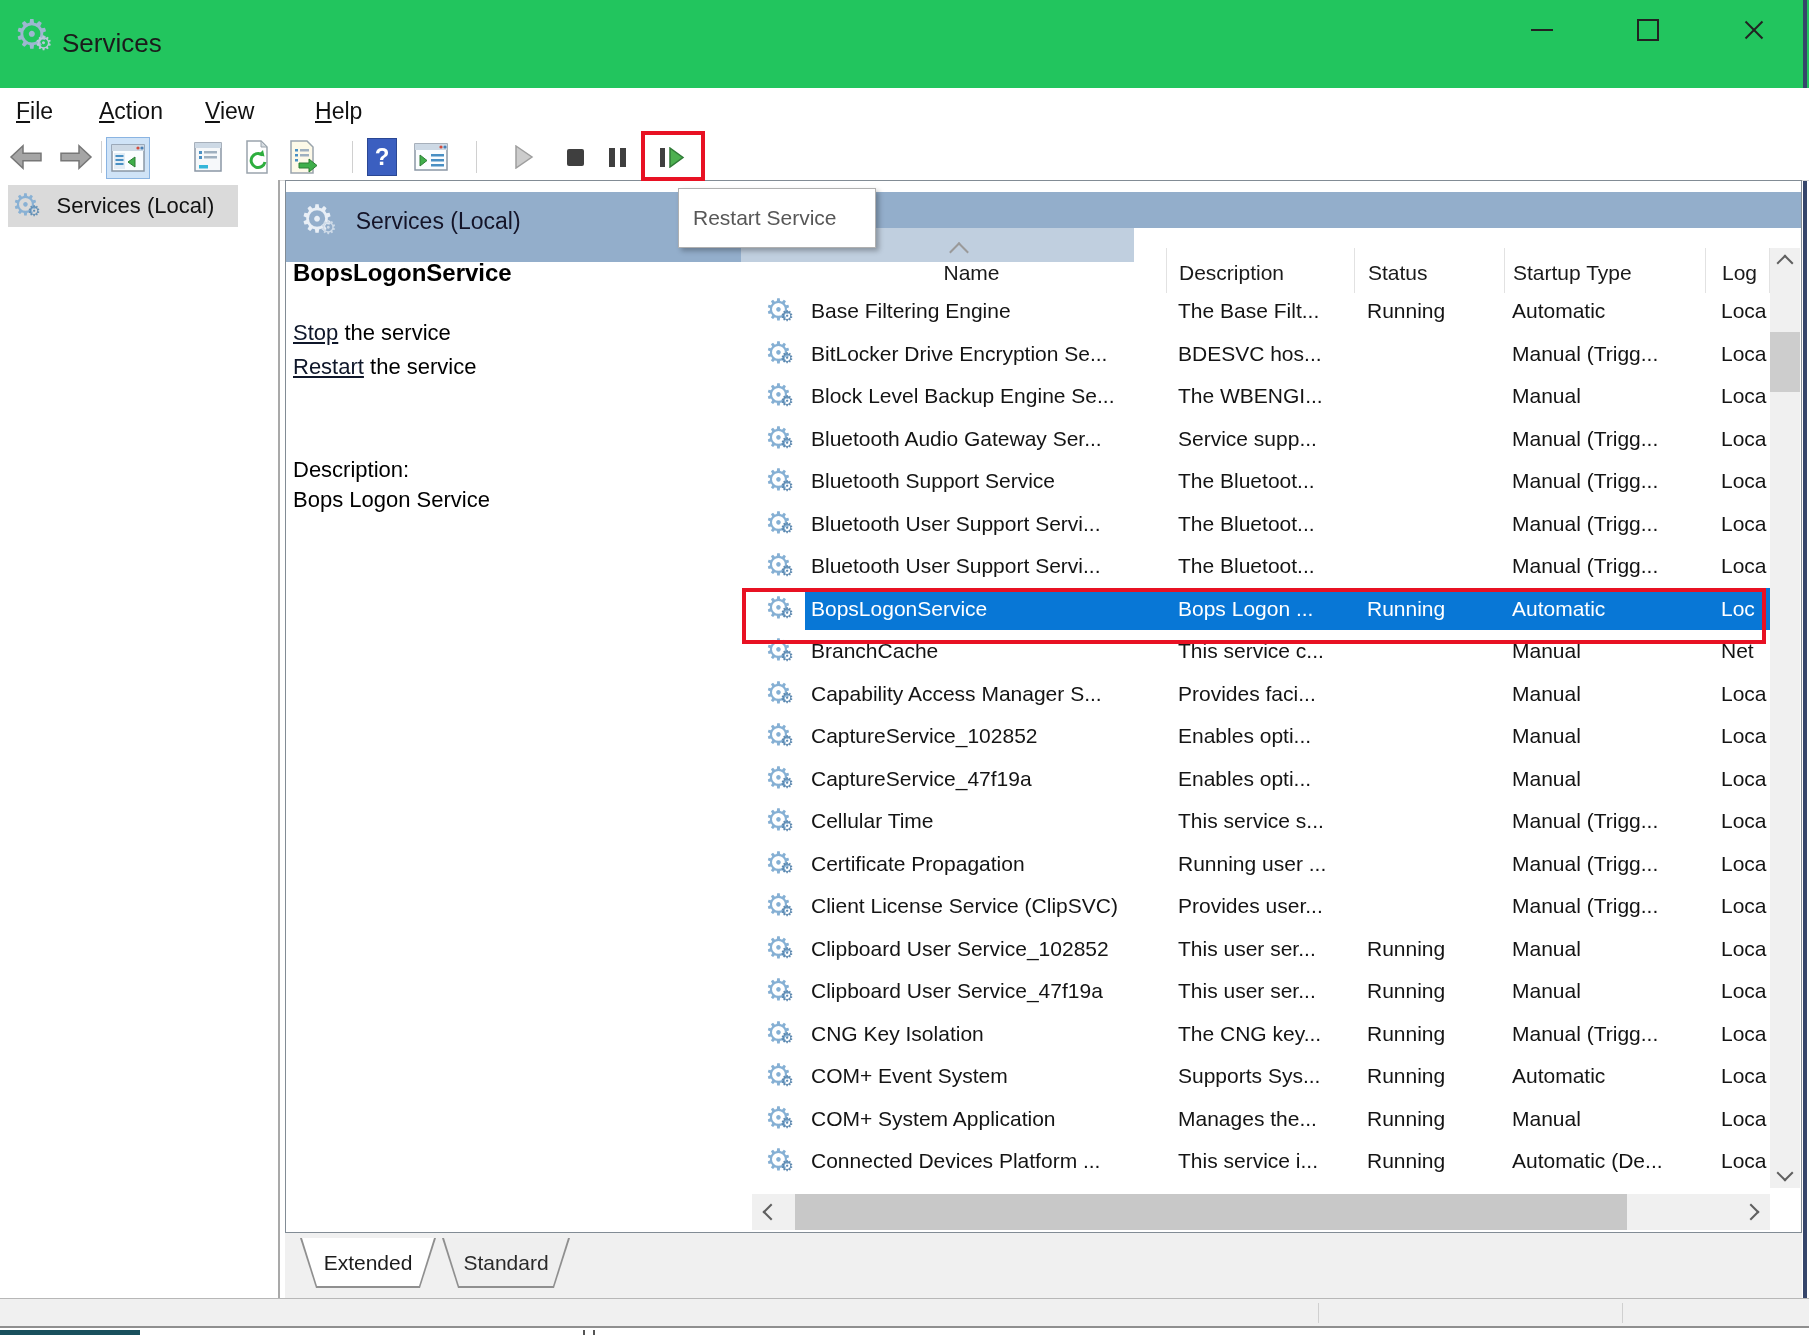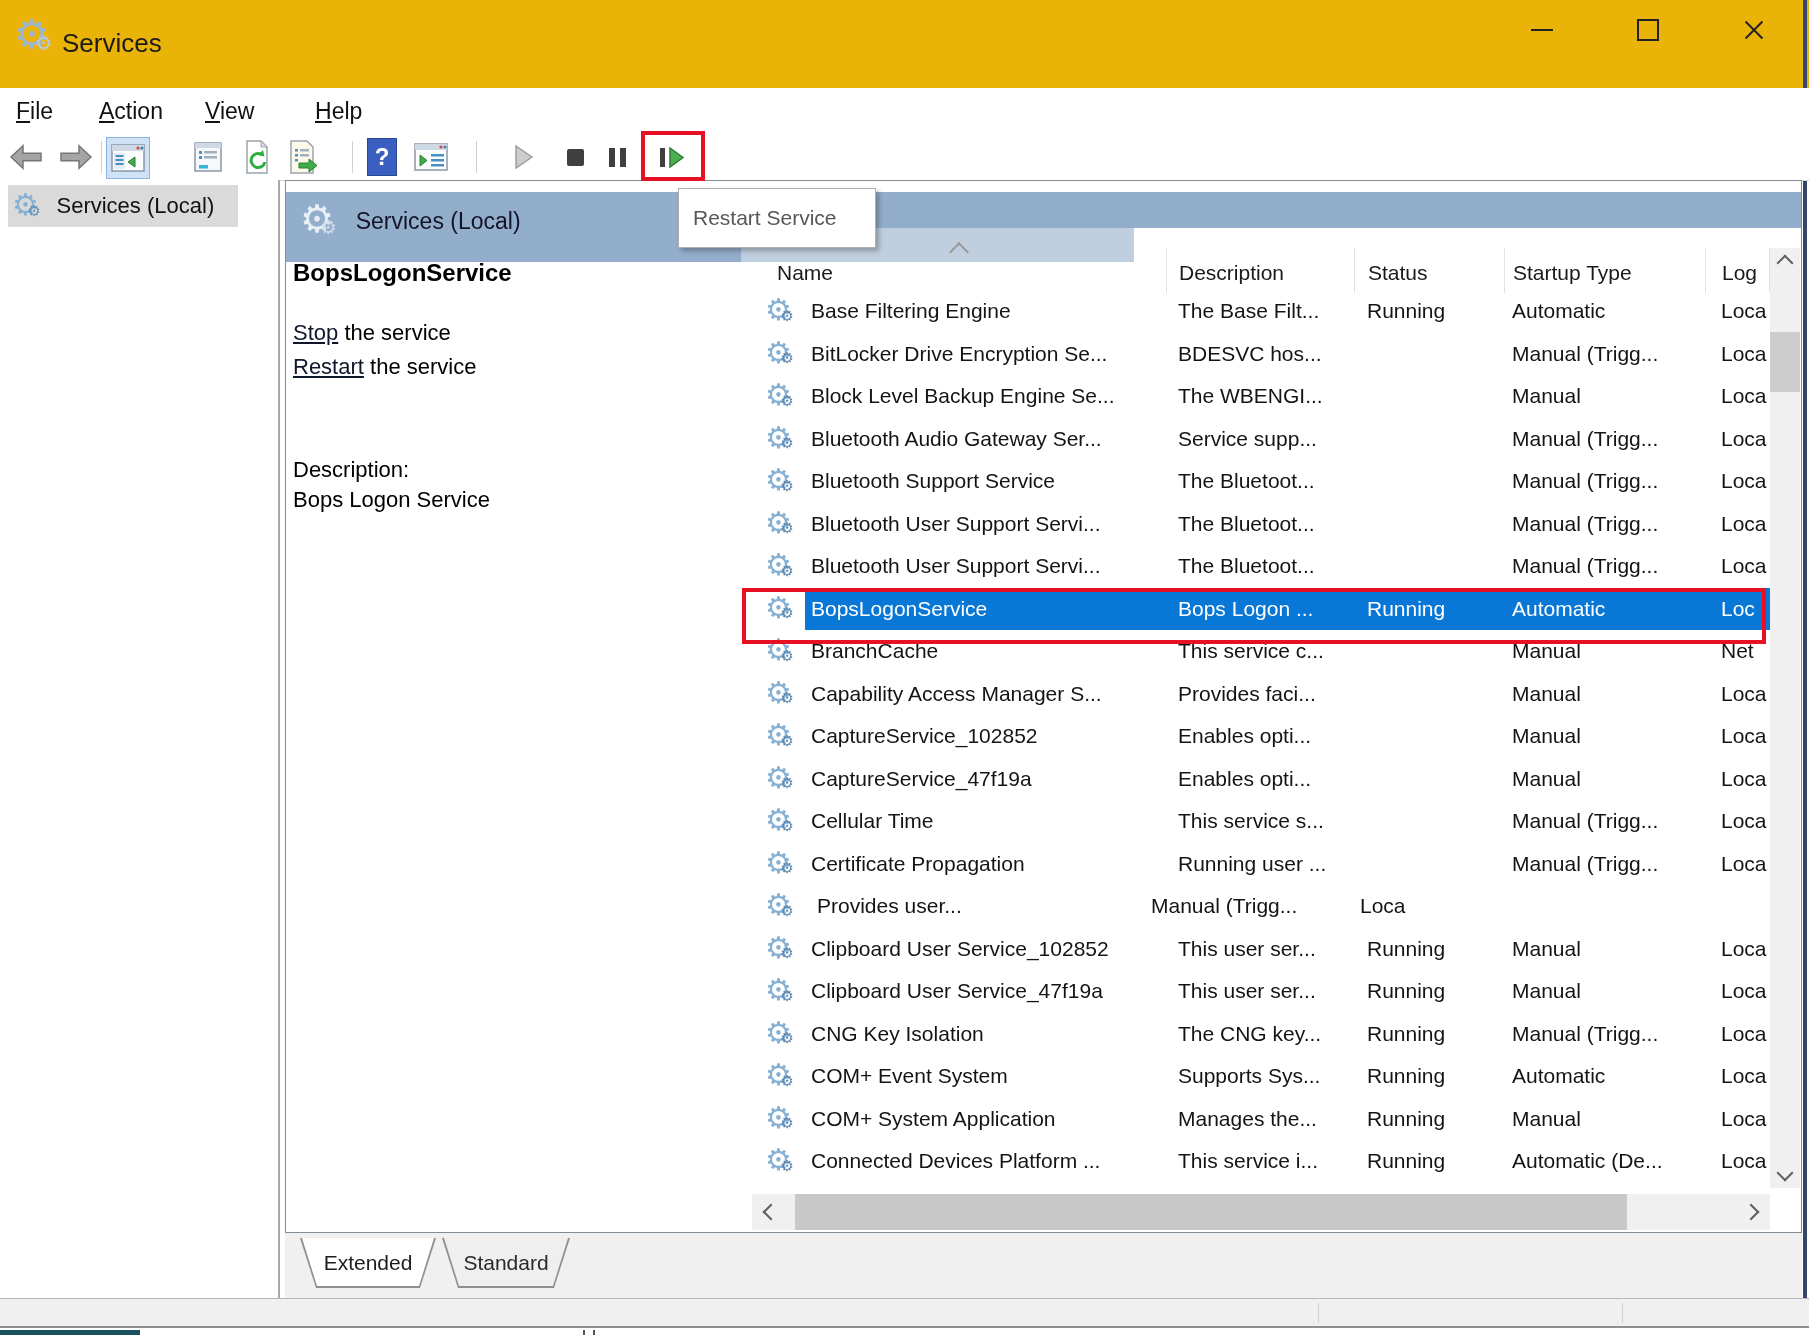--- a/index.html
+++ b/index.html
@@ -1,21 +1,21 @@
 <!DOCTYPE html>
 <html><head>
 <meta charset="utf-8">
 <style>
   html,body{margin:0;padding:0;background:#fff;}
   #screen{position:relative;width:1809px;height:1335px;background:#ffffff;overflow:hidden;
           font-family:"Liberation Sans","DejaVu Sans",sans-serif;color:#1a1a1a;}
   .abs{position:absolute;}
 
   
-  #titlebar{position:absolute;left:0;top:0;width:1809px;height:88px;background:#eab308;}
+  #titlebar{position:absolute;left:0;top:0;width:1809px;height:88px;background:#22c55e;}
   #app-title{position:absolute;left:62px;top:28px;font-size:26px;color:#1b1b1b;}
   .wbtn{position:absolute;top:8px;width:48px;height:44px;display:flex;align-items:center;justify-content:center;cursor:default;}
   #btn-min{left:1518px;} #btn-max{left:1624px;} #btn-close{left:1730px;}
   .min-glyph{width:22px;height:2px;background:#222;}
   .max-glyph{width:18px;height:18px;border:2px solid #222;}
   .x-glyph{position:relative;width:24px;height:24px;}
   .x-glyph i{position:absolute;left:0;top:11px;width:24px;height:2px;background:#222;display:block;}
   .x-glyph i:first-child{transform:rotate(45deg);} .x-glyph i:last-child{transform:rotate(-45deg);}
   #win-right-border{position:absolute;left:1803px;top:0;width:4px;height:1326px;background:#36466b;}
 
@@ -287,21 +287,21 @@
     <div class="detail-line" id="line-stop">
       <span class="link">Stop</span><span> the service</span>
     </div>
     <div class="detail-line" id="line-restart">
       <span class="link">Restart</span><span> the service</span>
     </div>
     <div class="detail-line" id="desc-label">Description:</div>
     <div class="detail-line" id="desc-text">Bops Logon Service</div>
 
     <div id="listheader">
-        <span class="hcell" style="width: 415px; padding-left: 25px;">Name</span>
+        <span class="hcell" style="width: 415px; padding-left: 25px; text-align: center;">Name</span>
         <span class="hcell" style="width: 188px; padding-left: 12px;">Description</span>
         <span class="hcell" style="width: 150px; padding-left: 13px;">Status</span>
         <span class="hcell" style="width: 201px; padding-left: 8px;">Startup Type</span>
         <span class="hcell" style="width: 64px; padding-left: 16px;">Log</span>
       </div>
     <span id="sort-arrow" class="chev up sort"></span>
 
     <div id="rows">
     <div class="row">
       <span class="gear-icon row-gear"></span>
@@ -453,20 +453,21 @@
         <span class="cell c-desc">Running user ...</span>
         <span class="cell c-status"></span>
         <span class="cell c-startup">Manual (Trigg...</span>
         <span class="cell c-logon">Loca</span>
       </div>
     </div>
 
     <div class="row">
       <span class="gear-icon row-gear"></span>
       <div class="content">
+        <span class="cell c-name">Client License Service (ClipSVC)</span>
         <span class="cell c-desc">Provides user...</span>
         <span class="cell c-status"></span>
         <span class="cell c-startup">Manual (Trigg...</span>
         <span class="cell c-logon">Loca</span>
       </div>
     </div>
 
     <div class="row">
       <span class="gear-icon row-gear"></span>
       <div class="content">

